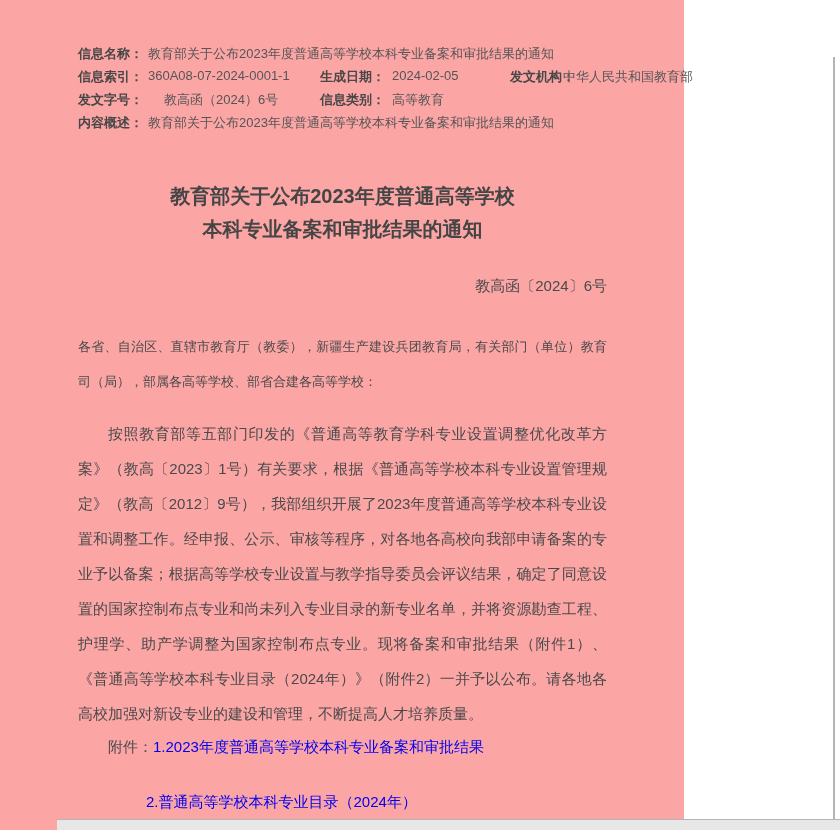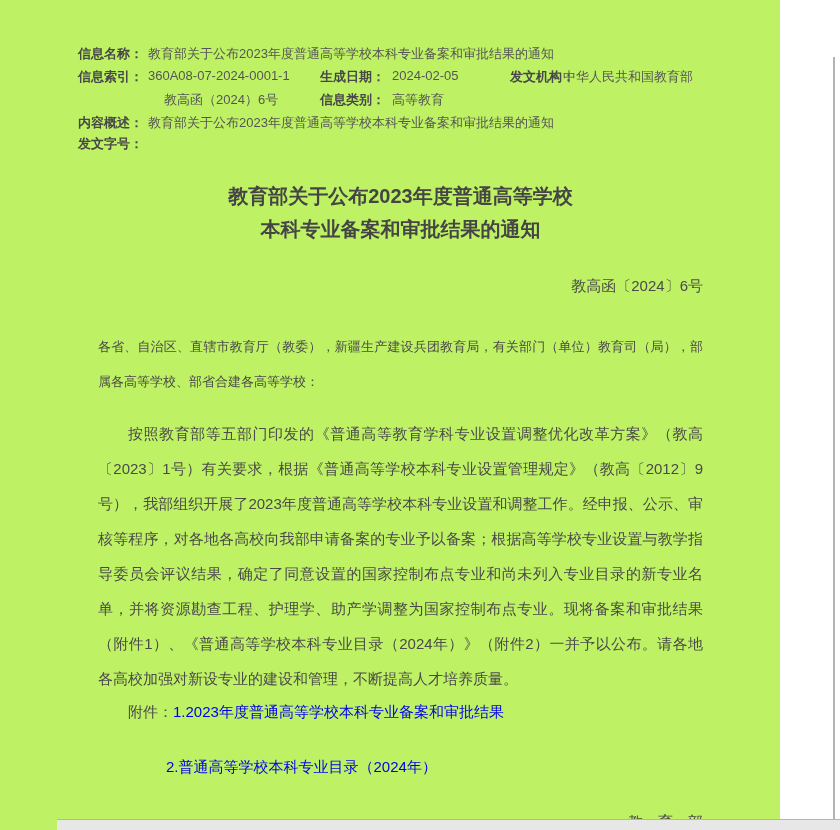--- a/index.html
+++ b/index.html
@@ -4,21 +4,21 @@
 <style>
   * { margin: 0; padding: 0; box-sizing: border-box; }
   html, body { width: 840px; height: 830px; }
   body {
     font-family: "Liberation Sans", sans-serif;
     background: #ffffff;
     color: #4a4a4a;
     overflow: hidden;
     position: relative;
   }
-  .page { position: relative; width: 780px; height: 830px; background: #bef264; padding-left: 20px; }
+  .page { position: relative; width: 684px; height: 830px; background: #fca5a5; }
 
   
   .meta { position: absolute; top: 0; left: 0; width: 100%; height: 140px; font-size: 13px; }
   .meta .lbl { position: absolute; font-weight: bold; color: #474747; white-space: nowrap; }
   .meta .val { position: absolute; color: #555555; white-space: nowrap; }
 
   
   .doc { padding: 180px 77px 0 78px; }
   .title-line {
     text-align: center;
@@ -95,21 +95,21 @@
     <span class="lbl" style="left:78px; top:45px;">信息名称：</span>
     <span class="val" style="left:148px; top:45px;">教育部关于公布2023年度普通高等学校本科专业备案和审批结果的通知</span>
 
     <span class="lbl" style="left:78px; top:68px;">信息索引：</span>
     <span class="val" style="left:148px; top:68px;">360A08-07-2024-0001-1</span>
     <span class="lbl" style="left:320px; top:68px;">生成日期：</span>
     <span class="val" style="left:392px; top:68px;">2024-02-05</span>
     <span class="lbl" style="left:490px; top:68px;margin-left:20px;">发文机构：</span>
     <span class="val" style="left:563px; top:68px;">中华人民共和国教育部</span>
 
-    <span class="lbl" style="left:78px; top:91px;margin-top:44px;">发文字号：</span>
+    <span class="lbl" style="left:78px; top:91px;">发文字号：</span>
     <span class="val" style="left:164px; top:91px;">教高函（2024）6号</span>
     <span class="lbl" style="left:320px; top:91px;">信息类别：</span>
     <span class="val" style="left:392px; top:91px;">高等教育</span>
 
     <span class="lbl" style="left:78px; top:114px;">内容概述：</span>
     <span class="val" style="left:148px; top:114px;">教育部关于公布2023年度普通高等学校本科专业备案和审批结果的通知</span>
   </div>
 
   <div class="doc">
     <div class="title-line">教育部关于公布2023年度普通高等学校</div>

